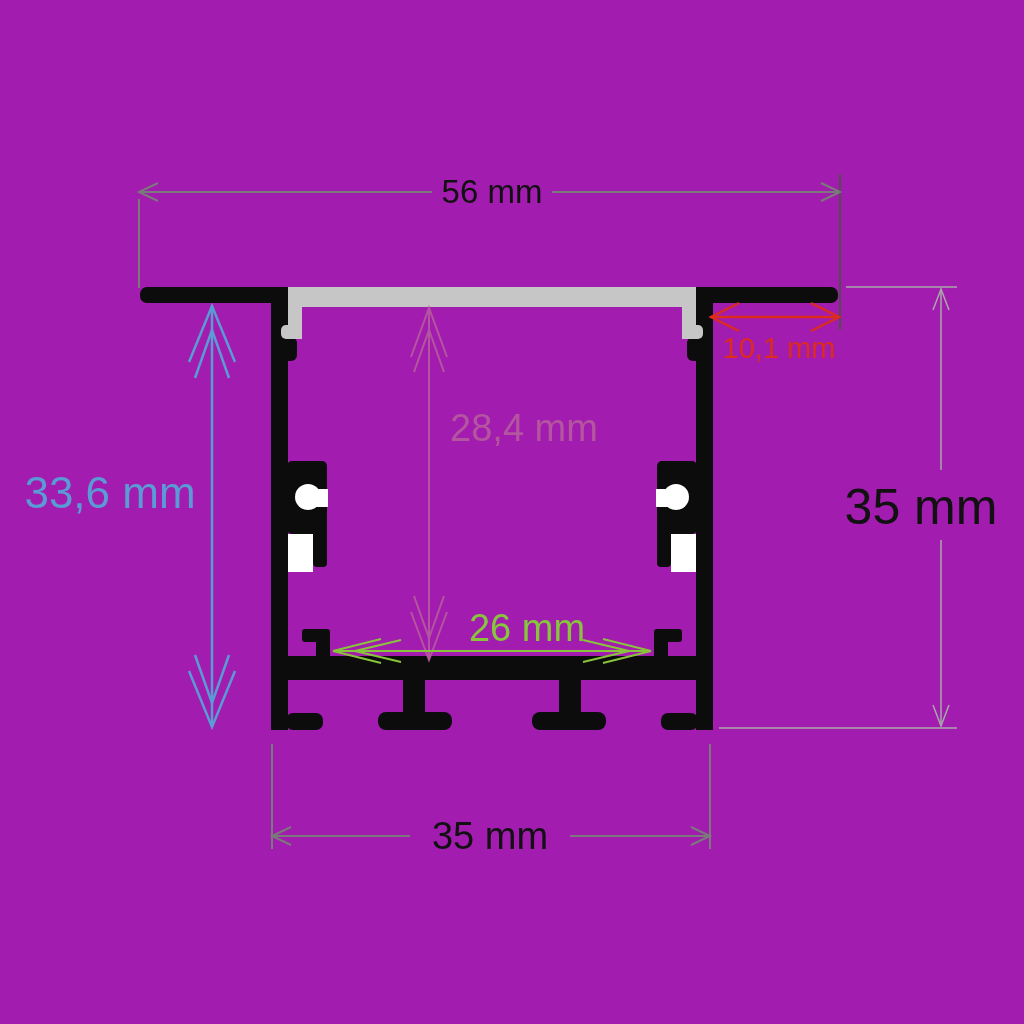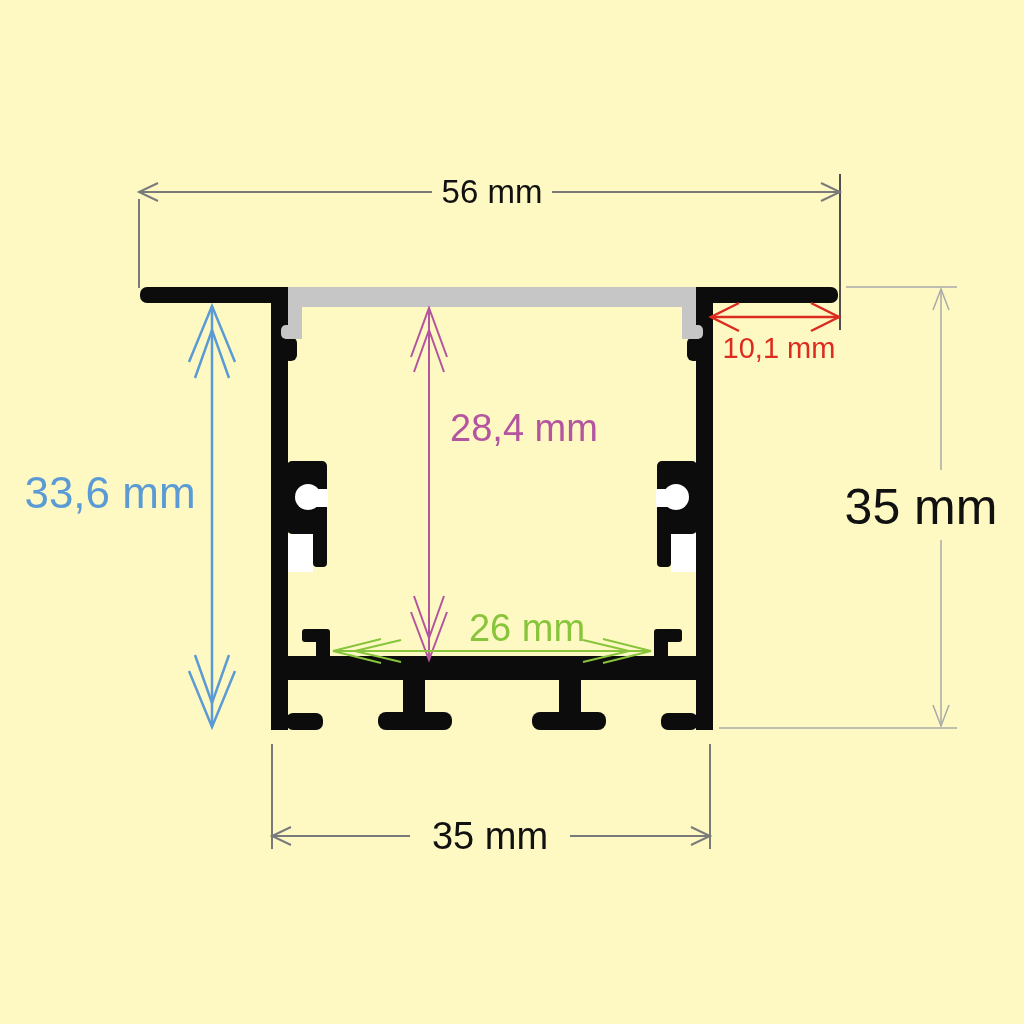--- a/index.html
+++ b/index.html
@@ -1,16 +1,16 @@
 <!DOCTYPE html>
 <html><head>
 <meta charset="utf-8">
 <style>
   html,body{margin:0;padding:0;background:#ffffff;}
-  .stage{position:relative;width:1024px;height:1024px;background:#fef9c3;overflow:hidden;
+  .stage{position:relative;width:1024px;height:1024px;background:#a21caf;overflow:hidden;
          font-family:"Liberation Sans", sans-serif;}
   svg{display:block}
   text{font-family:"Liberation Sans", sans-serif;}
   .t56 {font-size:33px;}
   .t336{font-size:44px;}
   .t284{font-size:38px;}
   .t26 {font-size:38px;}
   .t101{font-size:29px;}
   .t35r{font-size:50px;}
   .t35b{font-size:38px;}

